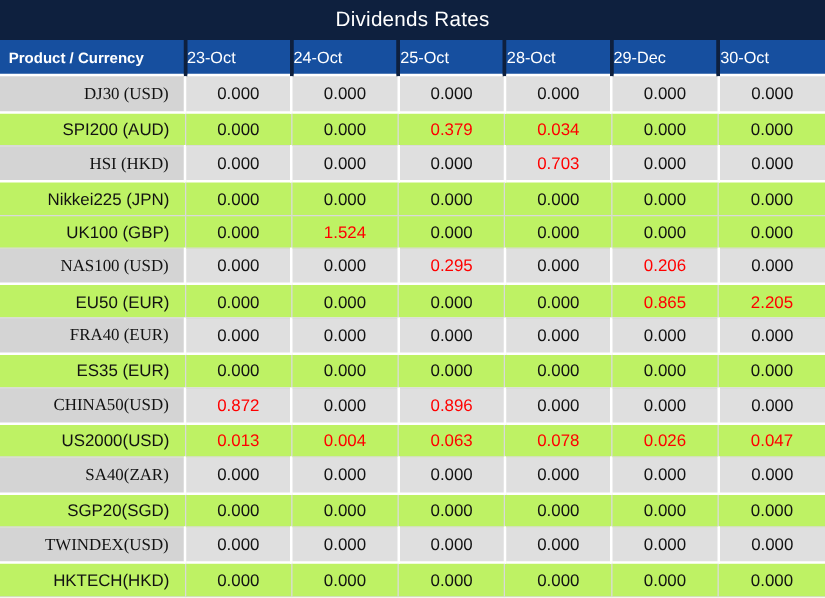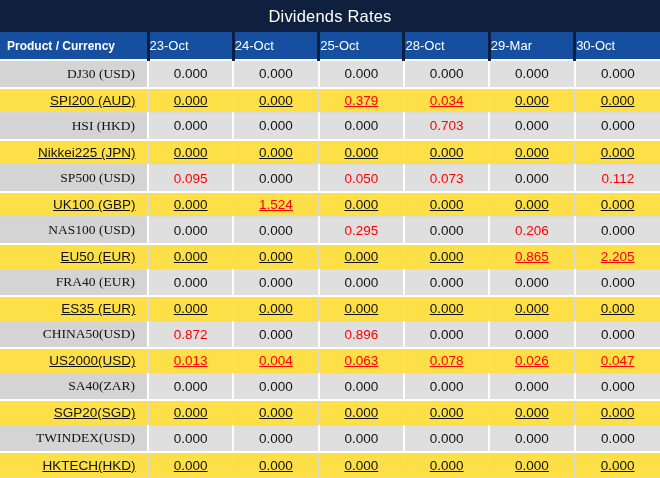--- a/index.html
+++ b/index.html
@@ -60,24 +60,23 @@
     text-align: right;
     padding-right: 12px;
   }
   tr.g td {
     background: var(--grayCell);
     border-right: 2px solid #ffffff;
     border-bottom: 2px solid #ffffff;
   }
   tr.g td.prod { background: var(--grayProd); font-family: Liberation Serif, serif; }
   tr.w td {
-    background: #fde047;
+    background: #bef264;
     border-right: 1px solid var(--gridLight);
     border-bottom: 1px solid var(--gridLight);
-    text-decoration: underline;
   }
   tr td:last-child { border-right: none; }
   td.red { color: var(--red); }
 </style>
 </head>
 <body>
 
 <div class="wrap">
   <div class="title-bar">Dividends Rates</div>
   <table>
@@ -90,21 +89,21 @@
         <col>
         <col>
     </colgroup>
     <thead>
       <tr>
         <th class="prod-h">Product / Currency</th>
       <th>23-Oct</th>
           <th>24-Oct</th>
           <th>25-Oct</th>
           <th>28-Oct</th>
-          <th>29-Mar</th>
+          <th>29-Dec</th>
           <th>30-Oct</th>
         </tr>
     </thead>
     <tbody>
         <tr class="g">
           <td class="prod">DJ30 (USD)</td>
           <td class="val">0.000</td>
           <td class="val">0.000</td>
           <td class="val">0.000</td>
           <td class="val">0.000</td>
@@ -130,29 +129,20 @@
           <td class="val">0.000</td>
         </tr>
         <tr class="w">
           <td class="prod">Nikkei225 (JPN)</td>
           <td class="val">0.000</td>
           <td class="val">0.000</td>
           <td class="val">0.000</td>
           <td class="val">0.000</td>
           <td class="val">0.000</td>
           <td class="val">0.000</td>
-        </tr>
-        <tr class="g">
-          <td class="prod">SP500 (USD)</td>
-          <td class="val red">0.095</td>
-          <td class="val">0.000</td>
-          <td class="val red">0.050</td>
-          <td class="val red">0.073</td>
-          <td class="val">0.000</td>
-          <td class="val red">0.112</td>
         </tr>
         <tr class="w">
           <td class="prod">UK100 (GBP)</td>
           <td class="val">0.000</td>
           <td class="val red">1.524</td>
           <td class="val">0.000</td>
           <td class="val">0.000</td>
           <td class="val">0.000</td>
           <td class="val">0.000</td>
         </tr>

